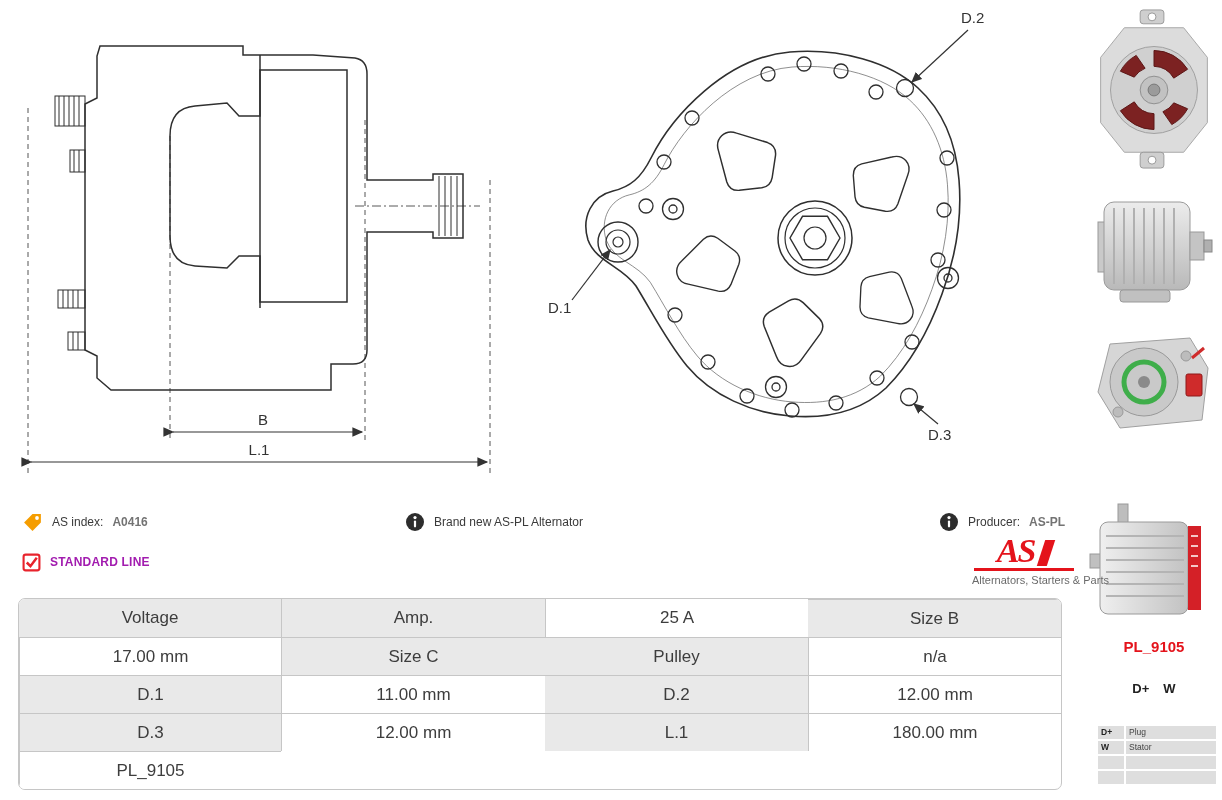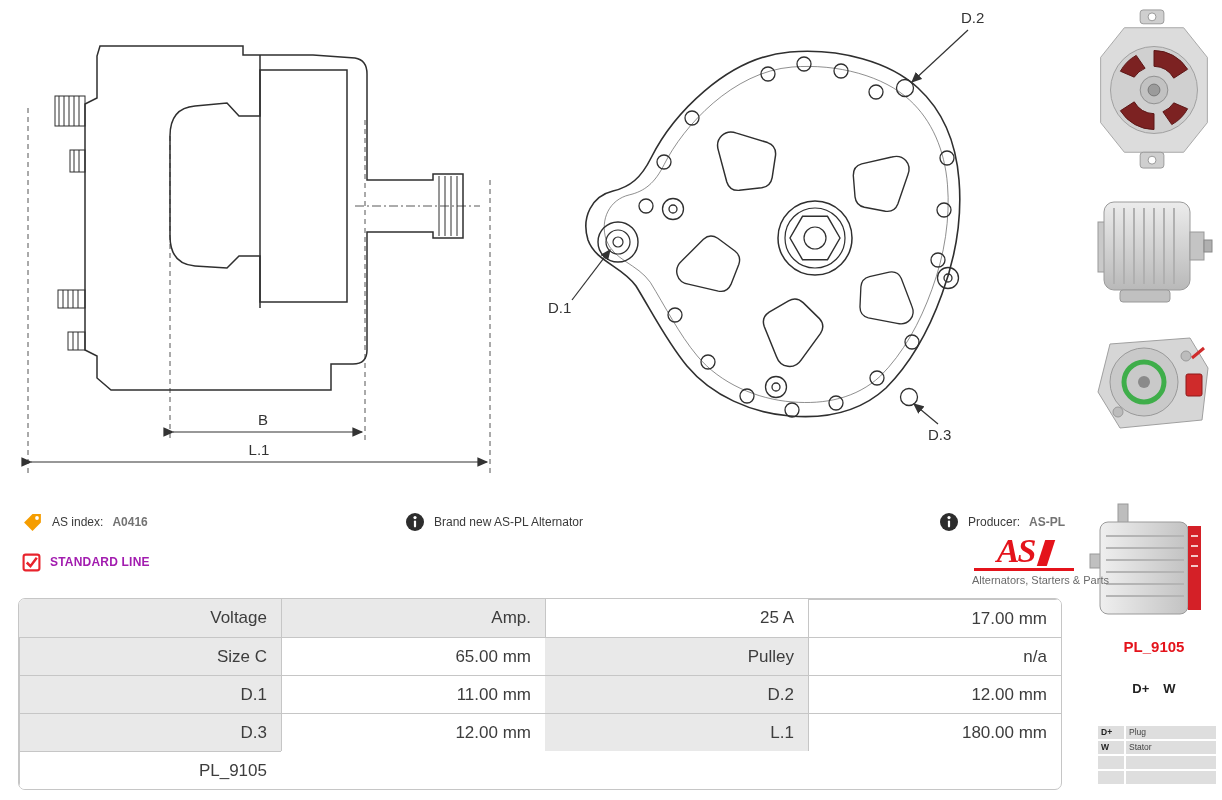--- a/index.html
+++ b/index.html
@@ -25,21 +25,21 @@
   .logo .rule { height:3px; background:#e4131b; margin:2px 2px 3px 2px; }
   .logo .tagline { font-size:11px; color:#6a6a6a; white-space:nowrap; }
 
   
   .spec-table {
     position:absolute; left:18px; top:598px; width:1044px;
     display:grid; grid-template-columns:262px 264px 263px 253px;
     border:1px solid #c6c6c6; border-radius:7px; overflow:hidden; background:#fff;
   }
   .cell {
-    height:38px; line-height:37px; padding:0 14px; text-align:right;
+    height:38px; line-height:37px; padding:0 14px; text-align:center;
     font-size:17px; color:#3d3d3d;
     border-top:1px solid #c6c6c6; border-left:1px solid #c6c6c6;
   }
   .cell.c0 { border-left:none; }
   .cell.r0 { border-top:none; }
   .cell.lab { background:#e9e9e9; }
   .cell.val { background:#ffffff; }
 
   
   .plug-code { left:1090px; top:638px; width:128px; text-align:center; color:#e4131b; font-weight:bold; font-size:15px; }
@@ -334,23 +334,23 @@
     </div>
     <div class="rule"></div>
     <div class="tagline">Alternators, Starters &amp; Parts</div>
   </div>
 
   <div class="spec-table">
     <div class="cell lab r0 c0">Voltage</div>
     <div class="cell lab r0">Amp.</div>
     <div class="cell val r0">25 A</div>
 
+    <div class="cell lab c0">Size B</div>
     <div class="cell val">17.00 mm</div>
     <div class="cell lab">Size C</div>
-    <div class="cell val">65.00 mm</div>
 
     <div class="cell lab c0">Pulley</div>
     <div class="cell val">n/a</div>
     <div class="cell lab">D.1</div>
     <div class="cell val">11.00 mm</div>
 
     <div class="cell lab c0">D.2</div>
     <div class="cell val">12.00 mm</div>
     <div class="cell lab">D.3</div>
     <div class="cell val">12.00 mm</div>

